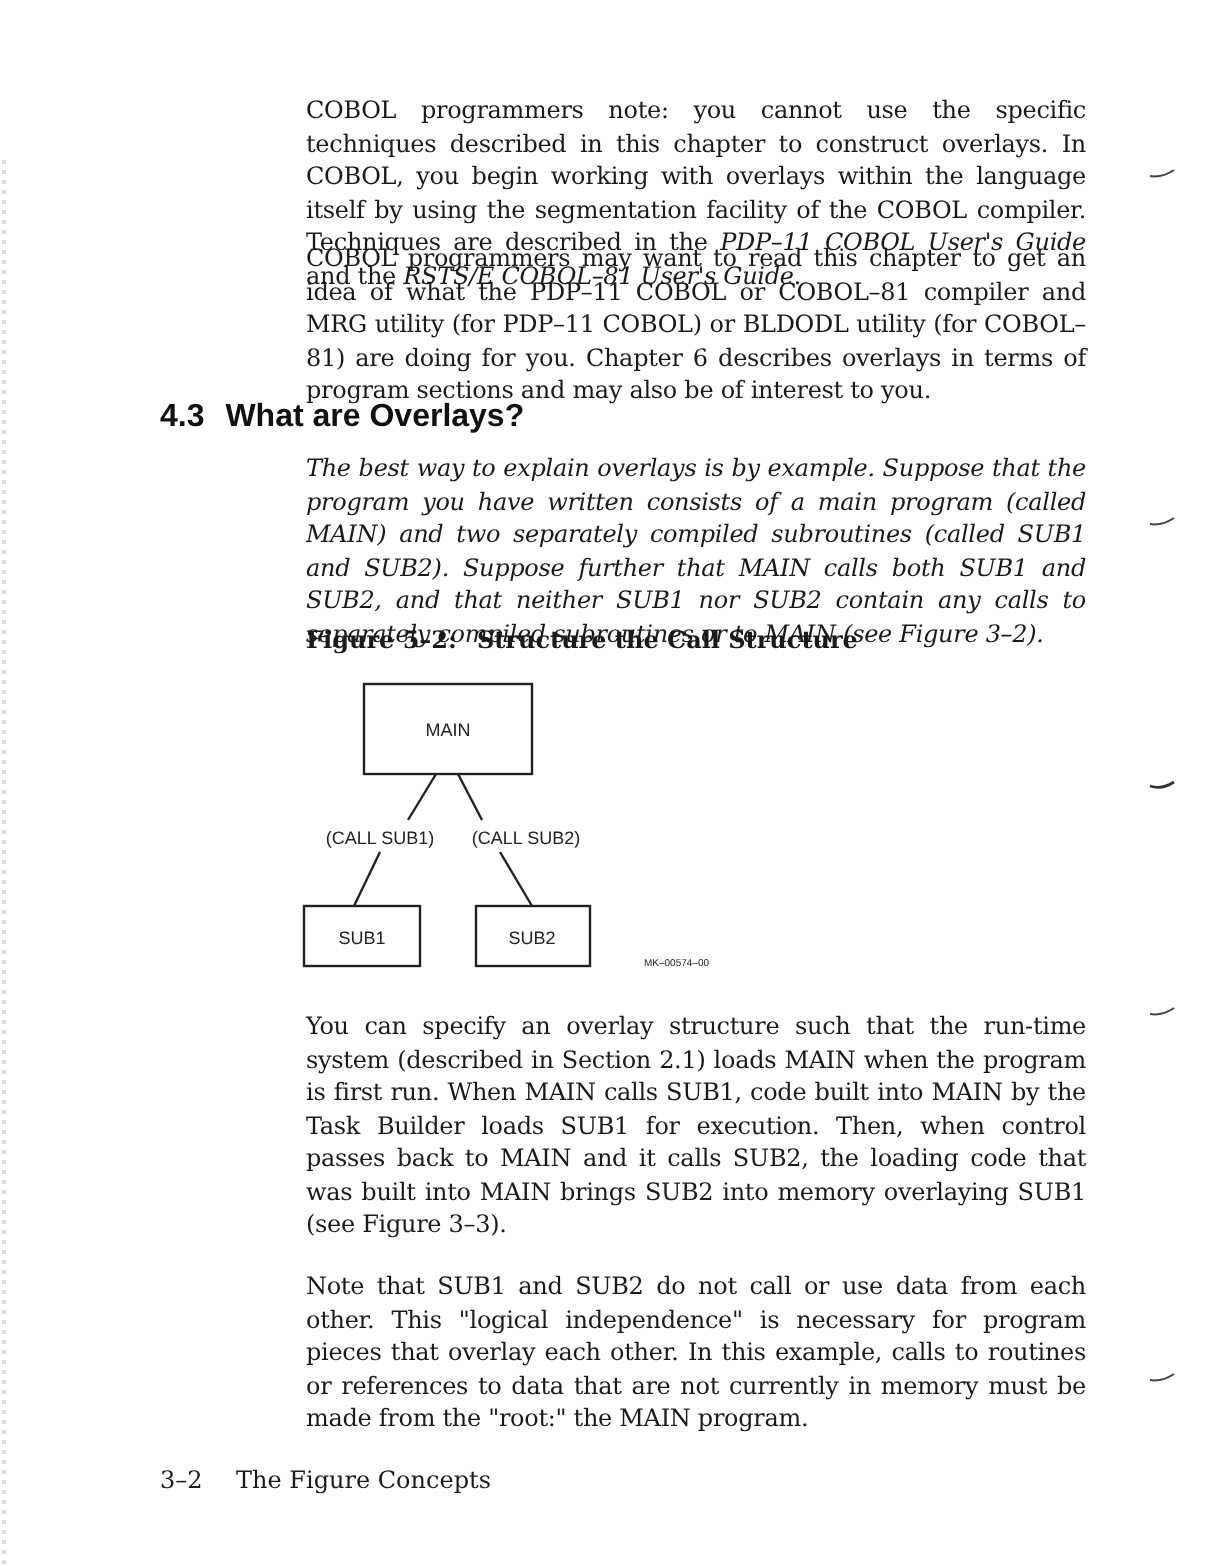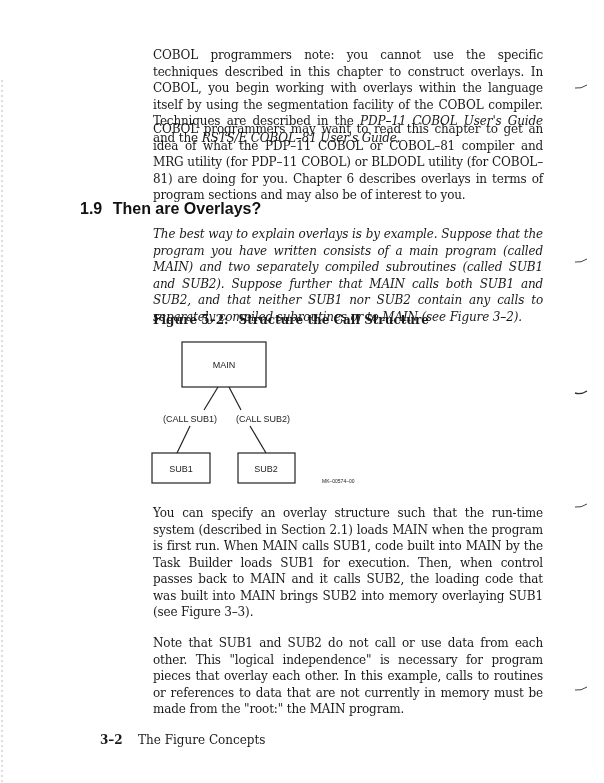--- a/index.html
+++ b/index.html
@@ -30,35 +30,35 @@
       font-size: 12px; font-weight: bold;
     }
     .fig-caption .gap { display: inline-block; width: 10px; }
     .diagram { position: absolute; left: 140px; top: 330px; width: 260px; height: 170px; text-align: right; }
     .diagram svg text {
       font-family: "Liberation Sans", "DejaVu Sans", sans-serif; fill: #222;
     }
     .footer {
       position: absolute; left: 80px; top: 733px; margin: 0; font-size: 12px;
     }
-    .footer .page { font-weight: bold; display: inline-block; width: 38px; margin-left: 20px; }
+    .footer .page { font-weight: normal; display: inline-block; width: 38px; }
     .tick {
       position: absolute; left: 574px; width: 14px; height: 6px;
     }
   </style>
 </head>
 <body>
 
 <div class="left-edge"></div>
 
 <p class="para" style="top:47px;"><span>COBOL programmers note: you cannot use the specific techniques described in this chapter to construct overlays. In COBOL, you begin working with overlays within the language itself by using the segmentation facility of the COBOL compiler. Techniques are described in the </span><i>PDP–11 COBOL User's Guide</i><span> and the </span><i>RSTS/E COBOL–81 User's Guide</i><span>.</span></p>
 
 <p class="para" style="top:121px;">COBOL programmers may want to read this chapter to get an idea of what the PDP–11 COBOL or COBOL–81 compiler and MRG utility (for PDP–11 COBOL) or BLDODL utility (for COBOL–81) are doing for you. Chapter 6 describes overlays in terms of program sections and may also be of interest to you.</p>
 
-<h2 class="heading"><span class="num">1.9</span> <span>Then are Overlays?</span></h2>
+<h2 class="heading"><span class="num">4.3</span> <span>What are Overlays?</span></h2>
 
 <p class="para" style="top:226px;font-style:italic;">The best way to explain overlays is by example. Suppose that the program you have written consists of a main program (called MAIN) and two separately compiled subroutines (called SUB1 and SUB2). Suppose further that MAIN calls both SUB1 and SUB2, and that neither SUB1 nor SUB2 contain any calls to separately compiled subroutines or to MAIN (see Figure 3–2).</p>
 
 <p class="fig-caption"><span>Figure 5–2:</span><span class="gap"></span><span>Structure the Call Structure</span></p>
 
 <div class="diagram">
   <svg width="260" height="170" viewBox="0 0 260 170" xmlns="http://www.w3.org/2000/svg">
     <g stroke="#222" stroke-width="1.2" fill="none">
       <rect x="42" y="12" width="84" height="45"></rect>
       <rect x="12" y="123" width="58" height="30"></rect>

